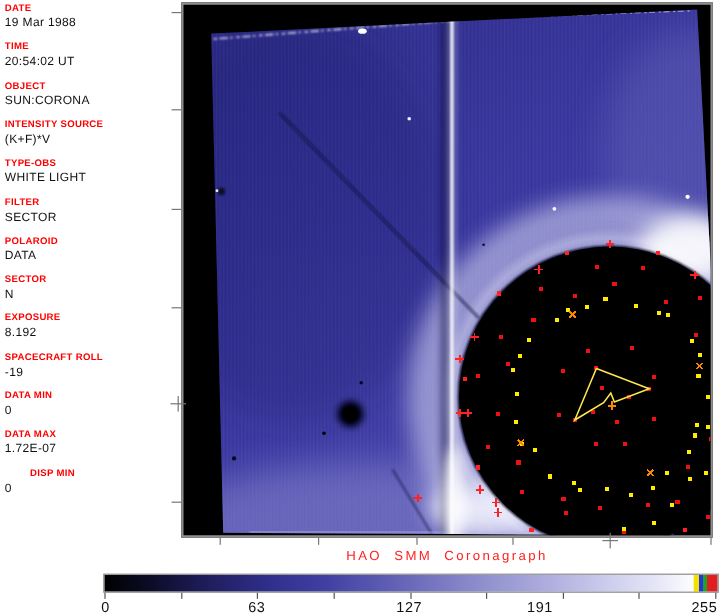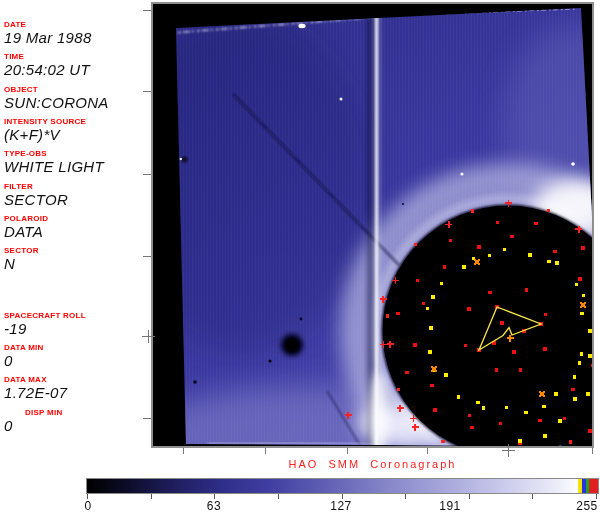--- a/index.html
+++ b/index.html
@@ -1,22 +1,22 @@
 <!DOCTYPE html>
 <html><head>
 <meta charset="utf-8">
 <style>
   html,body{margin:0;padding:0;background:#ffffff;}
   #app{position:relative;width:600px;height:512px;background:#ffffff;overflow:hidden;
        font-family:"Liberation Sans","DejaVu Sans",sans-serif;}
   
-  #meta{position:absolute;left:0;top:0;width:152px;height:460px;margin-top:18px;}
+  #meta{position:absolute;left:0;top:0;width:152px;height:460px;}
   .field{position:absolute;left:4px;width:148px;}
   .field .lbl{font-size:8px;letter-spacing:.25px;color:#ff0000;font-weight:bold;line-height:8px;white-space:nowrap;}
-  .field .val{font-size:15px;color:#111111;line-height:12px;margin-top:3px;white-space:nowrap;letter-spacing:.3px;font-style:italic;}
+  .field .val{font-size:10px;color:#111111;line-height:12px;margin-top:3px;white-space:nowrap;letter-spacing:.3px;}
   
   #panel{position:absolute;left:151px;top:2px;width:443px;height:446px;
          border:2px solid #8f8f8f;box-sizing:border-box;background:#000;}
   #panel svg{display:block;}
   
   .tkh{position:absolute;height:1px;background:#777;}
   .tkv{position:absolute;width:1px;background:#777;}
   
   #title{position:absolute;left:152px;top:458px;width:441px;text-align:center;
          font-size:11px;letter-spacing:2px;white-space:pre;font-weight:normal;}
@@ -54,20 +54,24 @@
         <div class="lbl" style="color: rgb(255, 0, 0);">FILTER</div>
         <div class="val" style="color: rgb(17, 17, 17);">SECTOR</div>
       </div>
       <div class="field" style="top: 197px;">
         <div class="lbl" style="color: rgb(255, 0, 0);">POLAROID</div>
         <div class="val" style="color: rgb(17, 17, 17);">DATA</div>
       </div>
       <div class="field" style="top: 229px;">
         <div class="lbl" style="color: rgb(255, 0, 0);">SECTOR</div>
         <div class="val" style="color: rgb(17, 17, 17);">N</div>
+      </div>
+      <div class="field" style="top: 261px;">
+        <div class="lbl" style="color: rgb(255, 0, 0);">EXPOSURE</div>
+        <div class="val" style="color: rgb(17, 17, 17);">8.192</div>
       </div>
       <div class="field" style="top: 294px;">
         <div class="lbl" style="color: rgb(255, 0, 0);">SPACECRAFT ROLL</div>
         <div class="val" style="color: rgb(17, 17, 17);">-19</div>
       </div>
       <div class="field" style="top: 326px;">
         <div class="lbl" style="color: rgb(255, 0, 0);">DATA MIN</div>
         <div class="val" style="color: rgb(17, 17, 17);">0</div>
       </div>
       <div class="field" style="top: 358px;">

